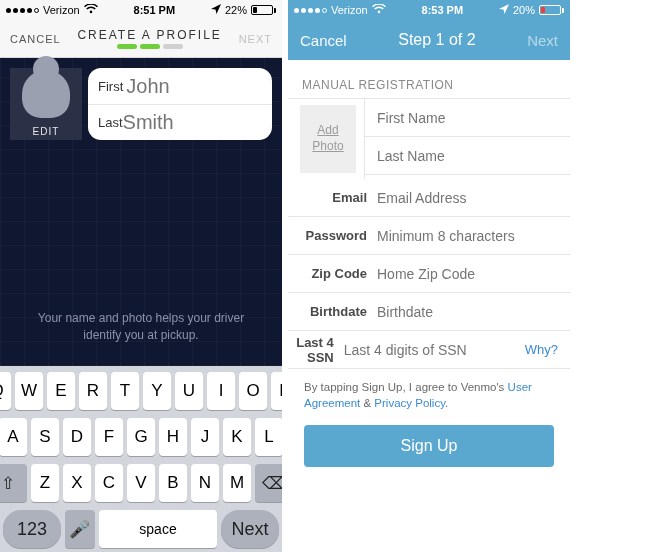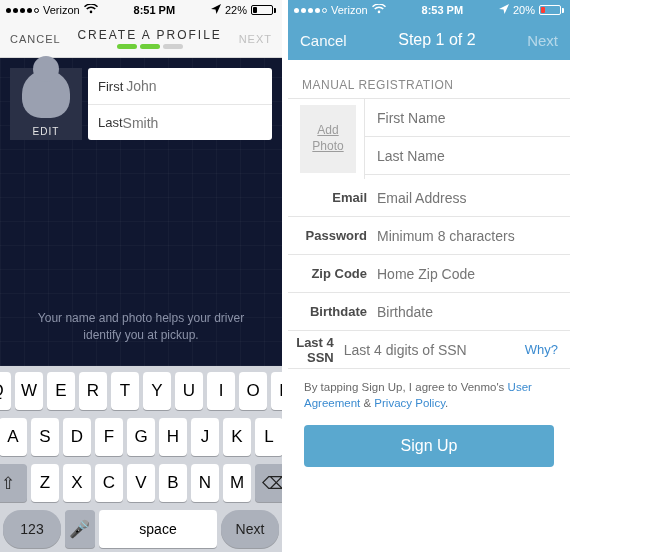--- a/index.html
+++ b/index.html
@@ -37,36 +37,36 @@
     background:
       repeating-linear-gradient(0deg, rgba(255,255,255,.03) 0 1px, transparent 1px 24px),
       repeating-linear-gradient(90deg, rgba(255,255,255,.03) 0 1px, transparent 1px 24px),
       linear-gradient(#101730,#101730);
     padding:10px;}
   .form-row { display:flex; gap:6px; }
   .avatar { width:72px; height:72px; background:#2a3046; display:flex; flex-direction:column; align-items:center; justify-content:flex-end; position:relative; }
   .avatar .sil { width:48px; height:48px; background:#9aa0b0; border-radius:50% 50% 40% 40%; position:relative; top:-6px;}
   .avatar .sil::before { content:""; position:absolute; width:26px; height:26px; border-radius:50%; background:#9aa0b0; top:-14px; left:11px;}
   .avatar .editlbl { font-size:10px; letter-spacing:1px; color:#e6e6e6; padding:2px 0 3px;}
-  .name-form { flex:1; background:#fff; border-radius:3px; overflow:hidden; }
+  .name-form { flex:1; background:#fff; border-radius:13px; overflow:hidden; }
   .name-form .row { display:flex; align-items:center; height:36px; padding:0 10px; }
   .name-form .row + .row { border-top:1px solid #e6e6e6; }
   .name-form .lbl { font-size:13px; font-weight:500; color:#333; width:44px;}
-  .name-form input { border:none; outline:none; font-size:14px; color:#bbb; flex:1; background:transparent;}
+  .name-form input { border:none; outline:none; font-size:20px; color:#bbb; flex:1; background:transparent;}
   .cursor { display:inline-block; width:1px; height:18px; background:#2a7ae2; margin-right:3px;}
   .left .hint { color:#8b92a8; text-align:center; font-size:12px; line-height:1.4; position:absolute; bottom:22px; left:30px; right:30px;}
 
   
   .kbd { background:#d2d5db; height:186px; padding:6px 3px; display:flex; flex-direction:column; gap:8px;}
   .kbd .krow { display:flex; gap:4px; justify-content:center; }
   .key { background:#fff; border-radius:4px; height:38px; flex:1; display:flex; align-items:center; justify-content:center; font-size:17px; box-shadow:0 1px 0 #9a9da3;}
   .key.dark { background:#acb1bb; color:#222;}
   .key.shift, .key.del { flex:0 0 38px; }
   .key.space { flex:3.4; font-size:14px; }
-  .key.num, .key.next { flex:0 0 58px; font-size:14px;border-radius:18px; }
+  .key.num, .key.next { flex:0 0 58px; font-size:18px;border-radius:18px; }
   .key.mic { flex:0 0 30px; }
   .krow.top .key{ flex:0 0 28px;}
   .krow.mid .key{ flex:0 0 28px;}
   .krow.zxcv .key.letter{ flex:0 0 28px;}
 
   
   .right .status { background:#5aa8cf; color:#fff; }
   .right .dot.f { background:#fff; } .right .dot.e { border:1px solid #fff; }
   .right .batt-body.r { border-color:#fff; }
   .right .batt-fill.red { width:20%; background:#ff3b30; }

